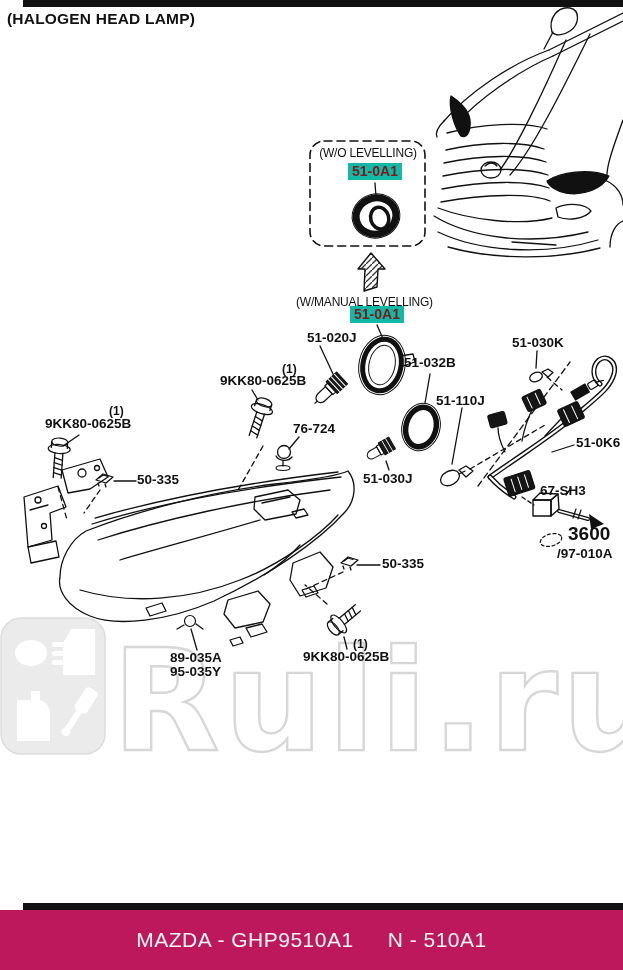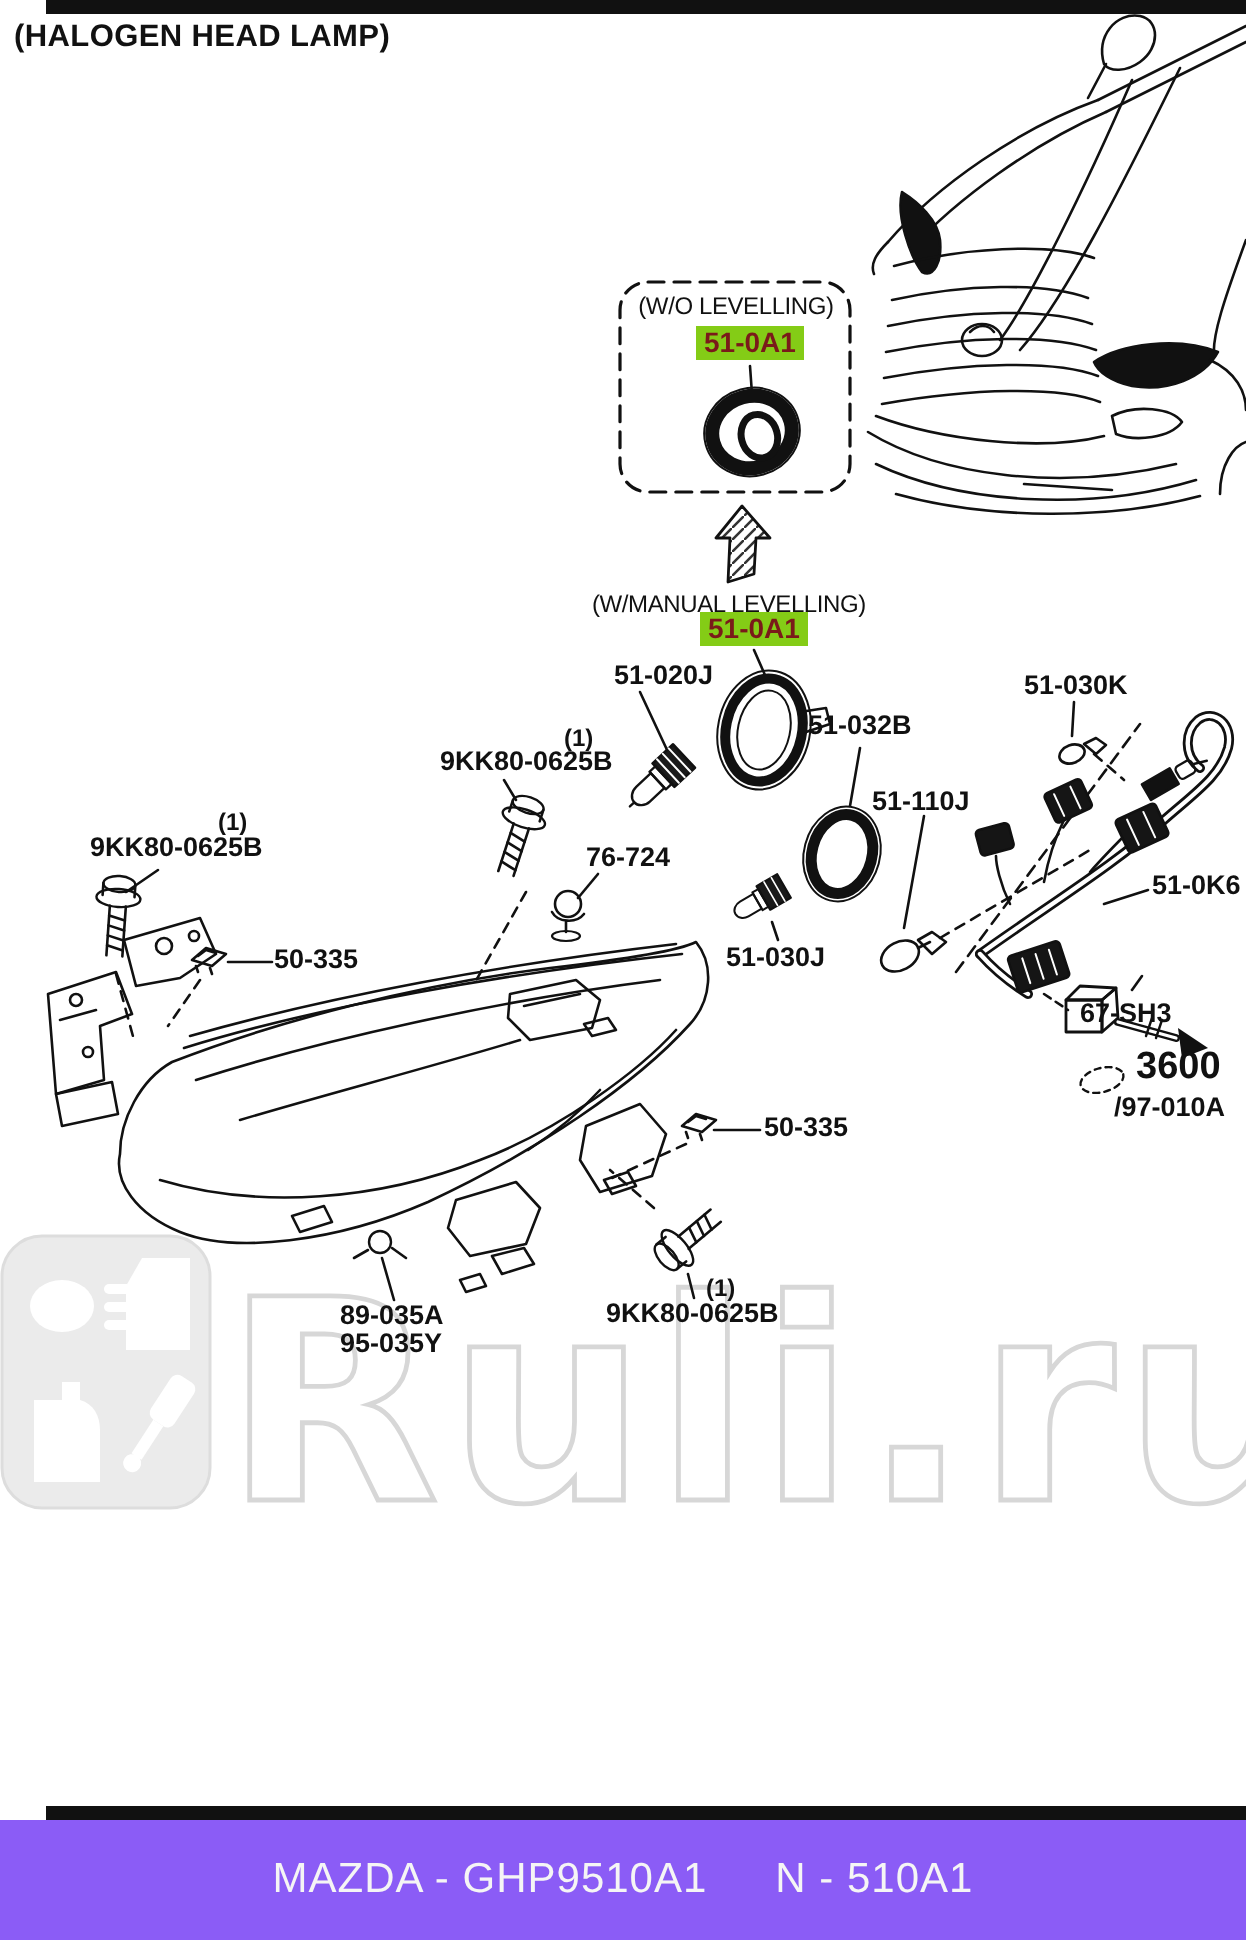--- a/index.html
+++ b/index.html
@@ -4,28 +4,28 @@
 <style>
   html,body{margin:0;padding:0;background:#fff;}
   .page{position:relative;width:623px;height:970px;background:#fff;overflow:hidden;
         font-family:"Liberation Sans",sans-serif;color:#111;}
   .abs{position:absolute;}
   .topbar{left:23px;top:0;width:600px;height:7px;background:#111;}
   .pagetitle{left:7px;top:10px;font-size:15.5px;font-weight:bold;letter-spacing:0.2px;}
   .lbl{position:absolute;font-size:13.5px;font-weight:bold;white-space:nowrap;line-height:14px;}
   .qty{font-size:12px;}
   .cap{font-size:12px;font-weight:normal;letter-spacing:-0.2px;}
-  .hl{position:absolute;background:#84cc16;color:#7a1a1a;font-size:14px;font-weight:bold;
+  .hl{position:absolute;background:#14b8a6;color:#7a1a1a;font-size:14px;font-weight:bold;
       padding:1px 4px;line-height:15px;white-space:nowrap;}
   .big{font-size:19px;}
   .artsvg{position:absolute;left:0;top:0;z-index:2;}
   .wmsvg{position:absolute;left:0;top:0;z-index:1;}
   .layer-labels{position:absolute;left:0;top:0;width:520px;height:970px;z-index:3;}
   .footer-line{left:23px;top:903px;width:600px;height:7px;background:#111;z-index:4;}
-  .footer-bar{left:0;top:910px;width:623px;height:60px;background:#8b5cf6;z-index:4;
+  .footer-bar{left:0;top:910px;width:623px;height:60px;background:#be185d;z-index:4;
               display:flex;align-items:center;justify-content:center;gap:34px;}
   .footer-bar span{color:#f5f5f5;font-size:21px;letter-spacing:0.5px;}
   .wo-box-caption{left:310px;top:146px;width:116px;text-align:center;}
   .manual-caption{left:296px;top:295px;}
 </style>
 </head>
 <body>
 
 <div class="page">
 
@@ -321,21 +321,21 @@
     <div class="lbl" style="left:307px;top:331px;">51-020J</div>
 
     <div class="lbl qty" style="left:282px;top:362px;">(1)</div>
     <div class="lbl" style="left:220px;top:374px;">9KK80-0625B</div>
 
     <div class="lbl" style="left:293px;top:422px;">76-724</div>
     <div class="lbl" style="left:404px;top:356px;">51-032B</div>
     <div class="lbl" style="left:436px;top:394px;">51-110J</div>
     <div class="lbl" style="left:512px;top:336px;">51-030K</div>
     <div class="lbl" style="left:576px;top:436px;">51-0K6</div>
-    <div class="lbl" style="left:540px;top:484px;margin-top:16px;">67-SH3</div>
+    <div class="lbl" style="left:540px;top:484px;">67-SH3</div>
     <div class="lbl big" style="left:568px;top:527px;">3600</div>
     <div class="lbl" style="left:557px;top:547px;">/97-010A</div>
 
     <div class="lbl" style="left:363px;top:472px;">51-030J</div>
 
     <div class="lbl qty" style="left:109px;top:404px;">(1)</div>
     <div class="lbl" style="left:45px;top:417px;">9KK80-0625B</div>
 
     <div class="lbl" style="left:137px;top:473px;">50-335</div>
     <div class="lbl" style="left:382px;top:557px;">50-335</div>

